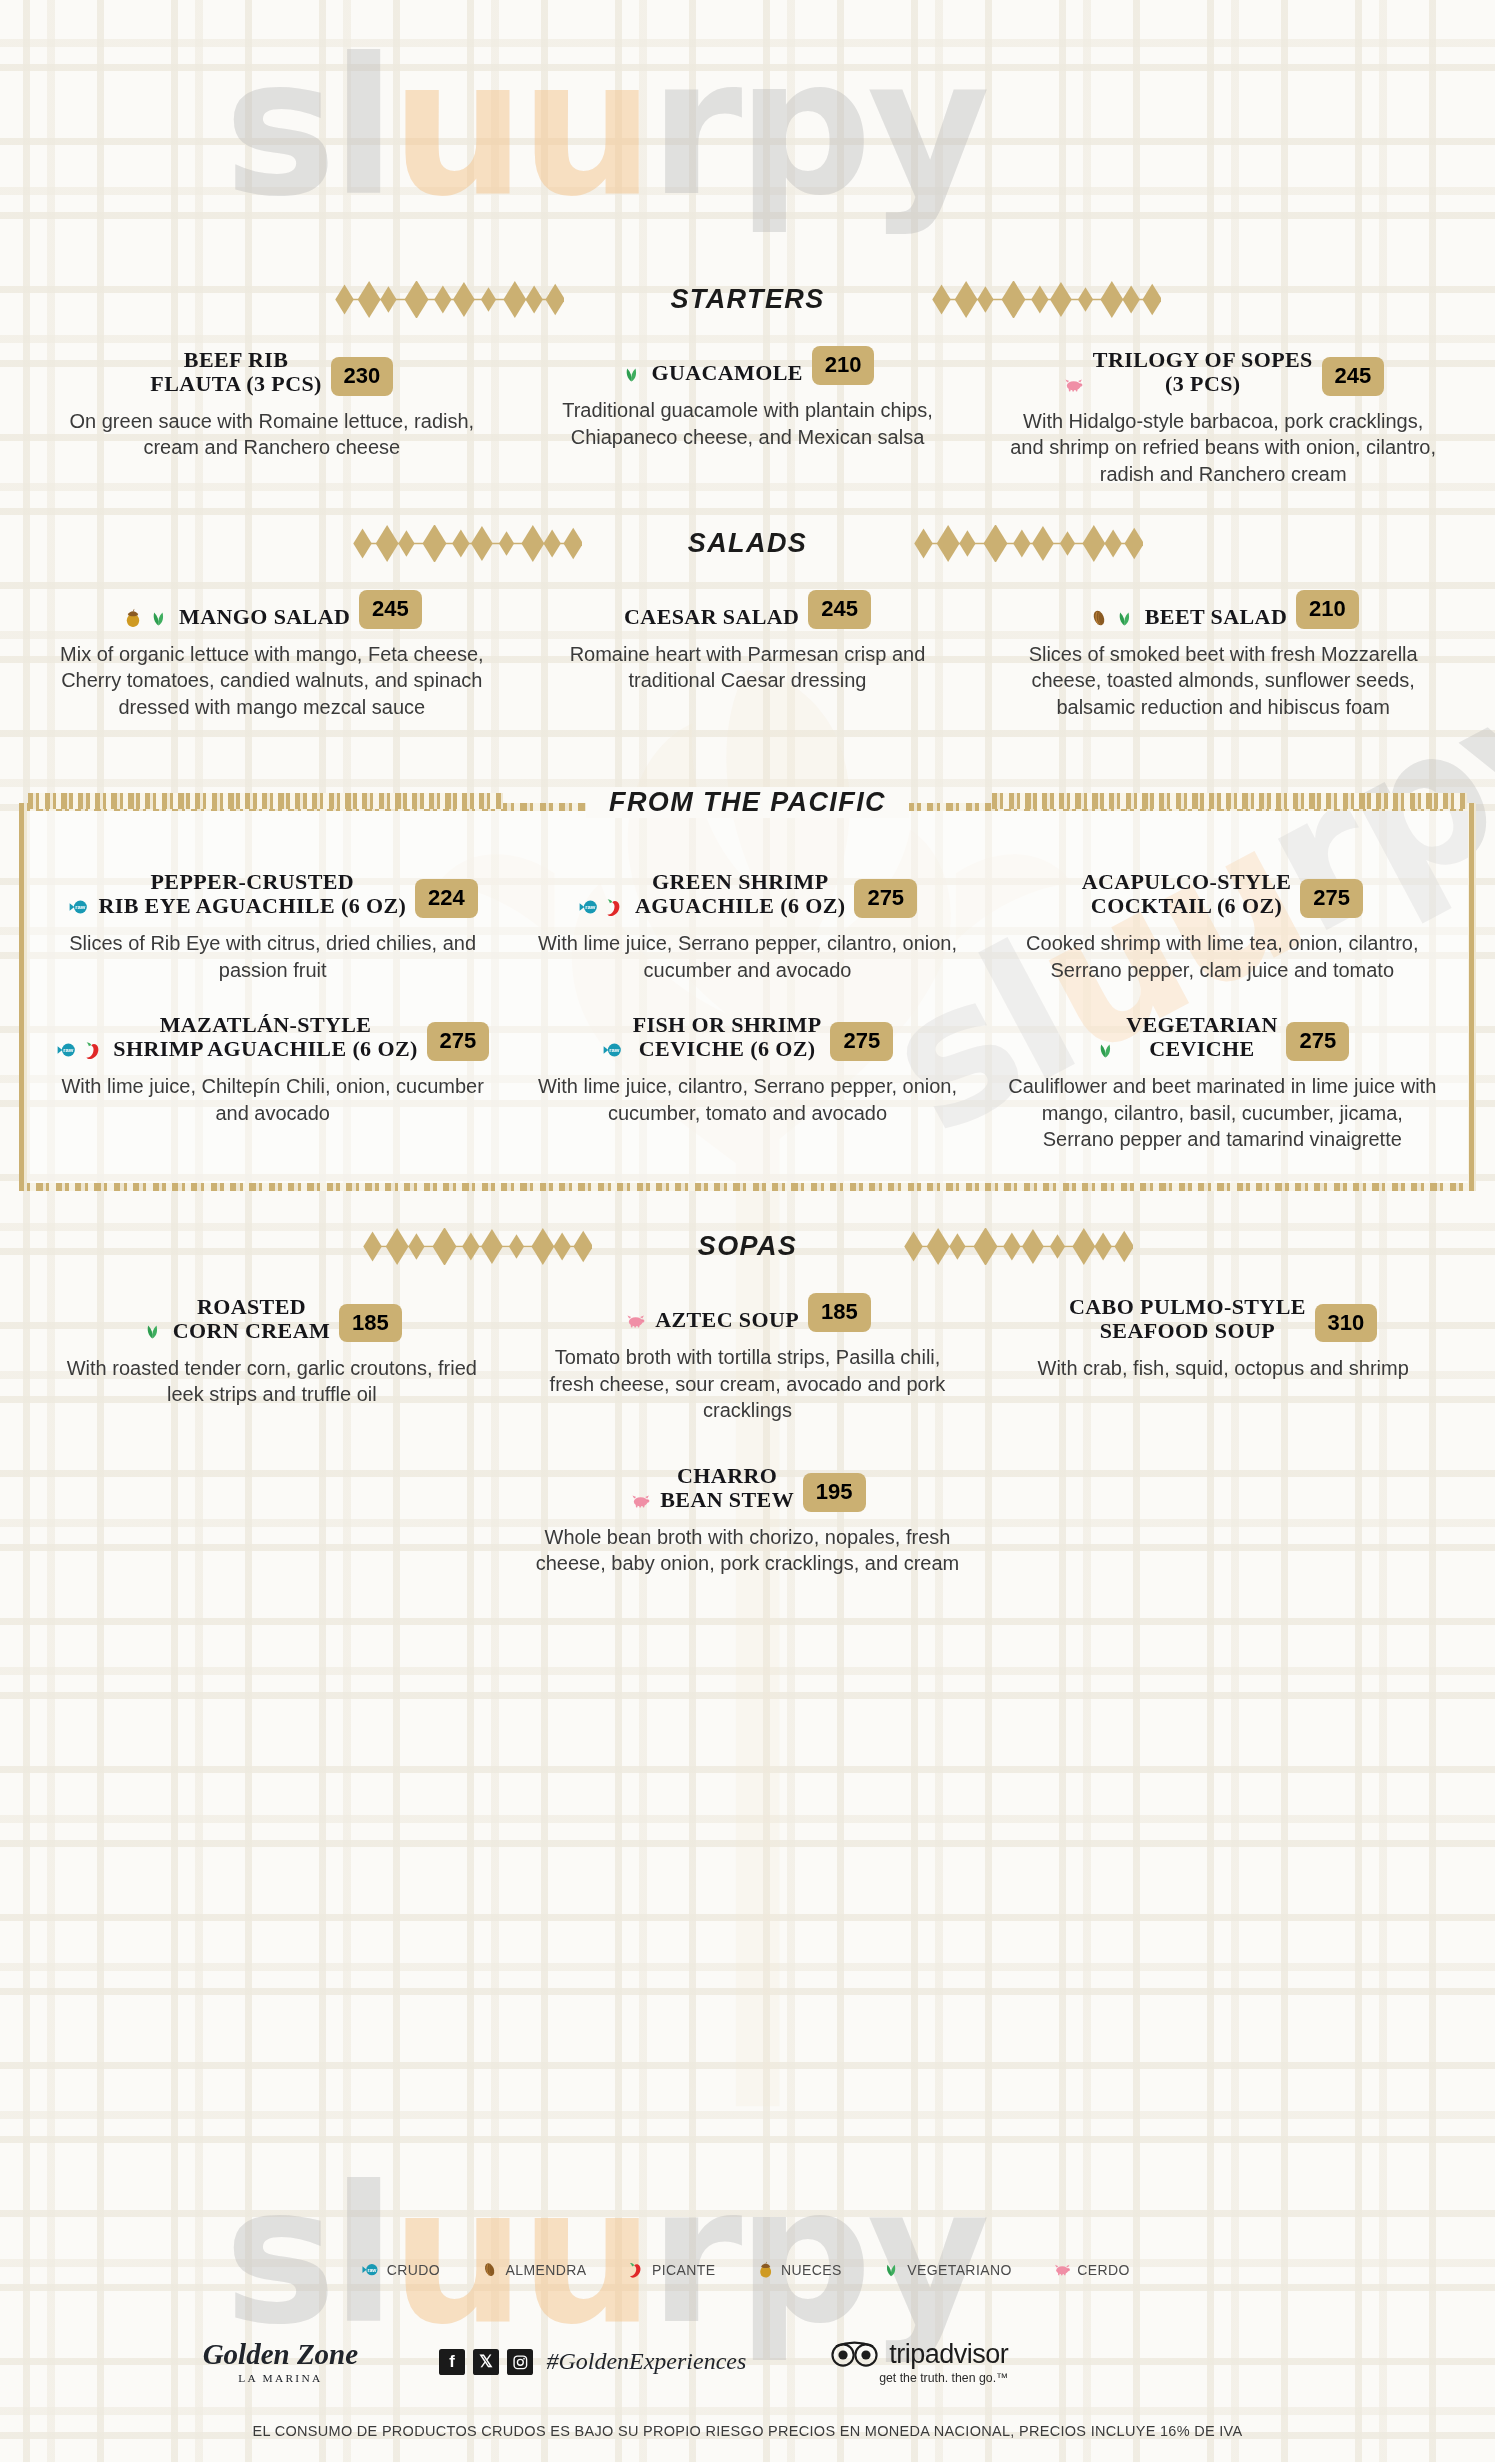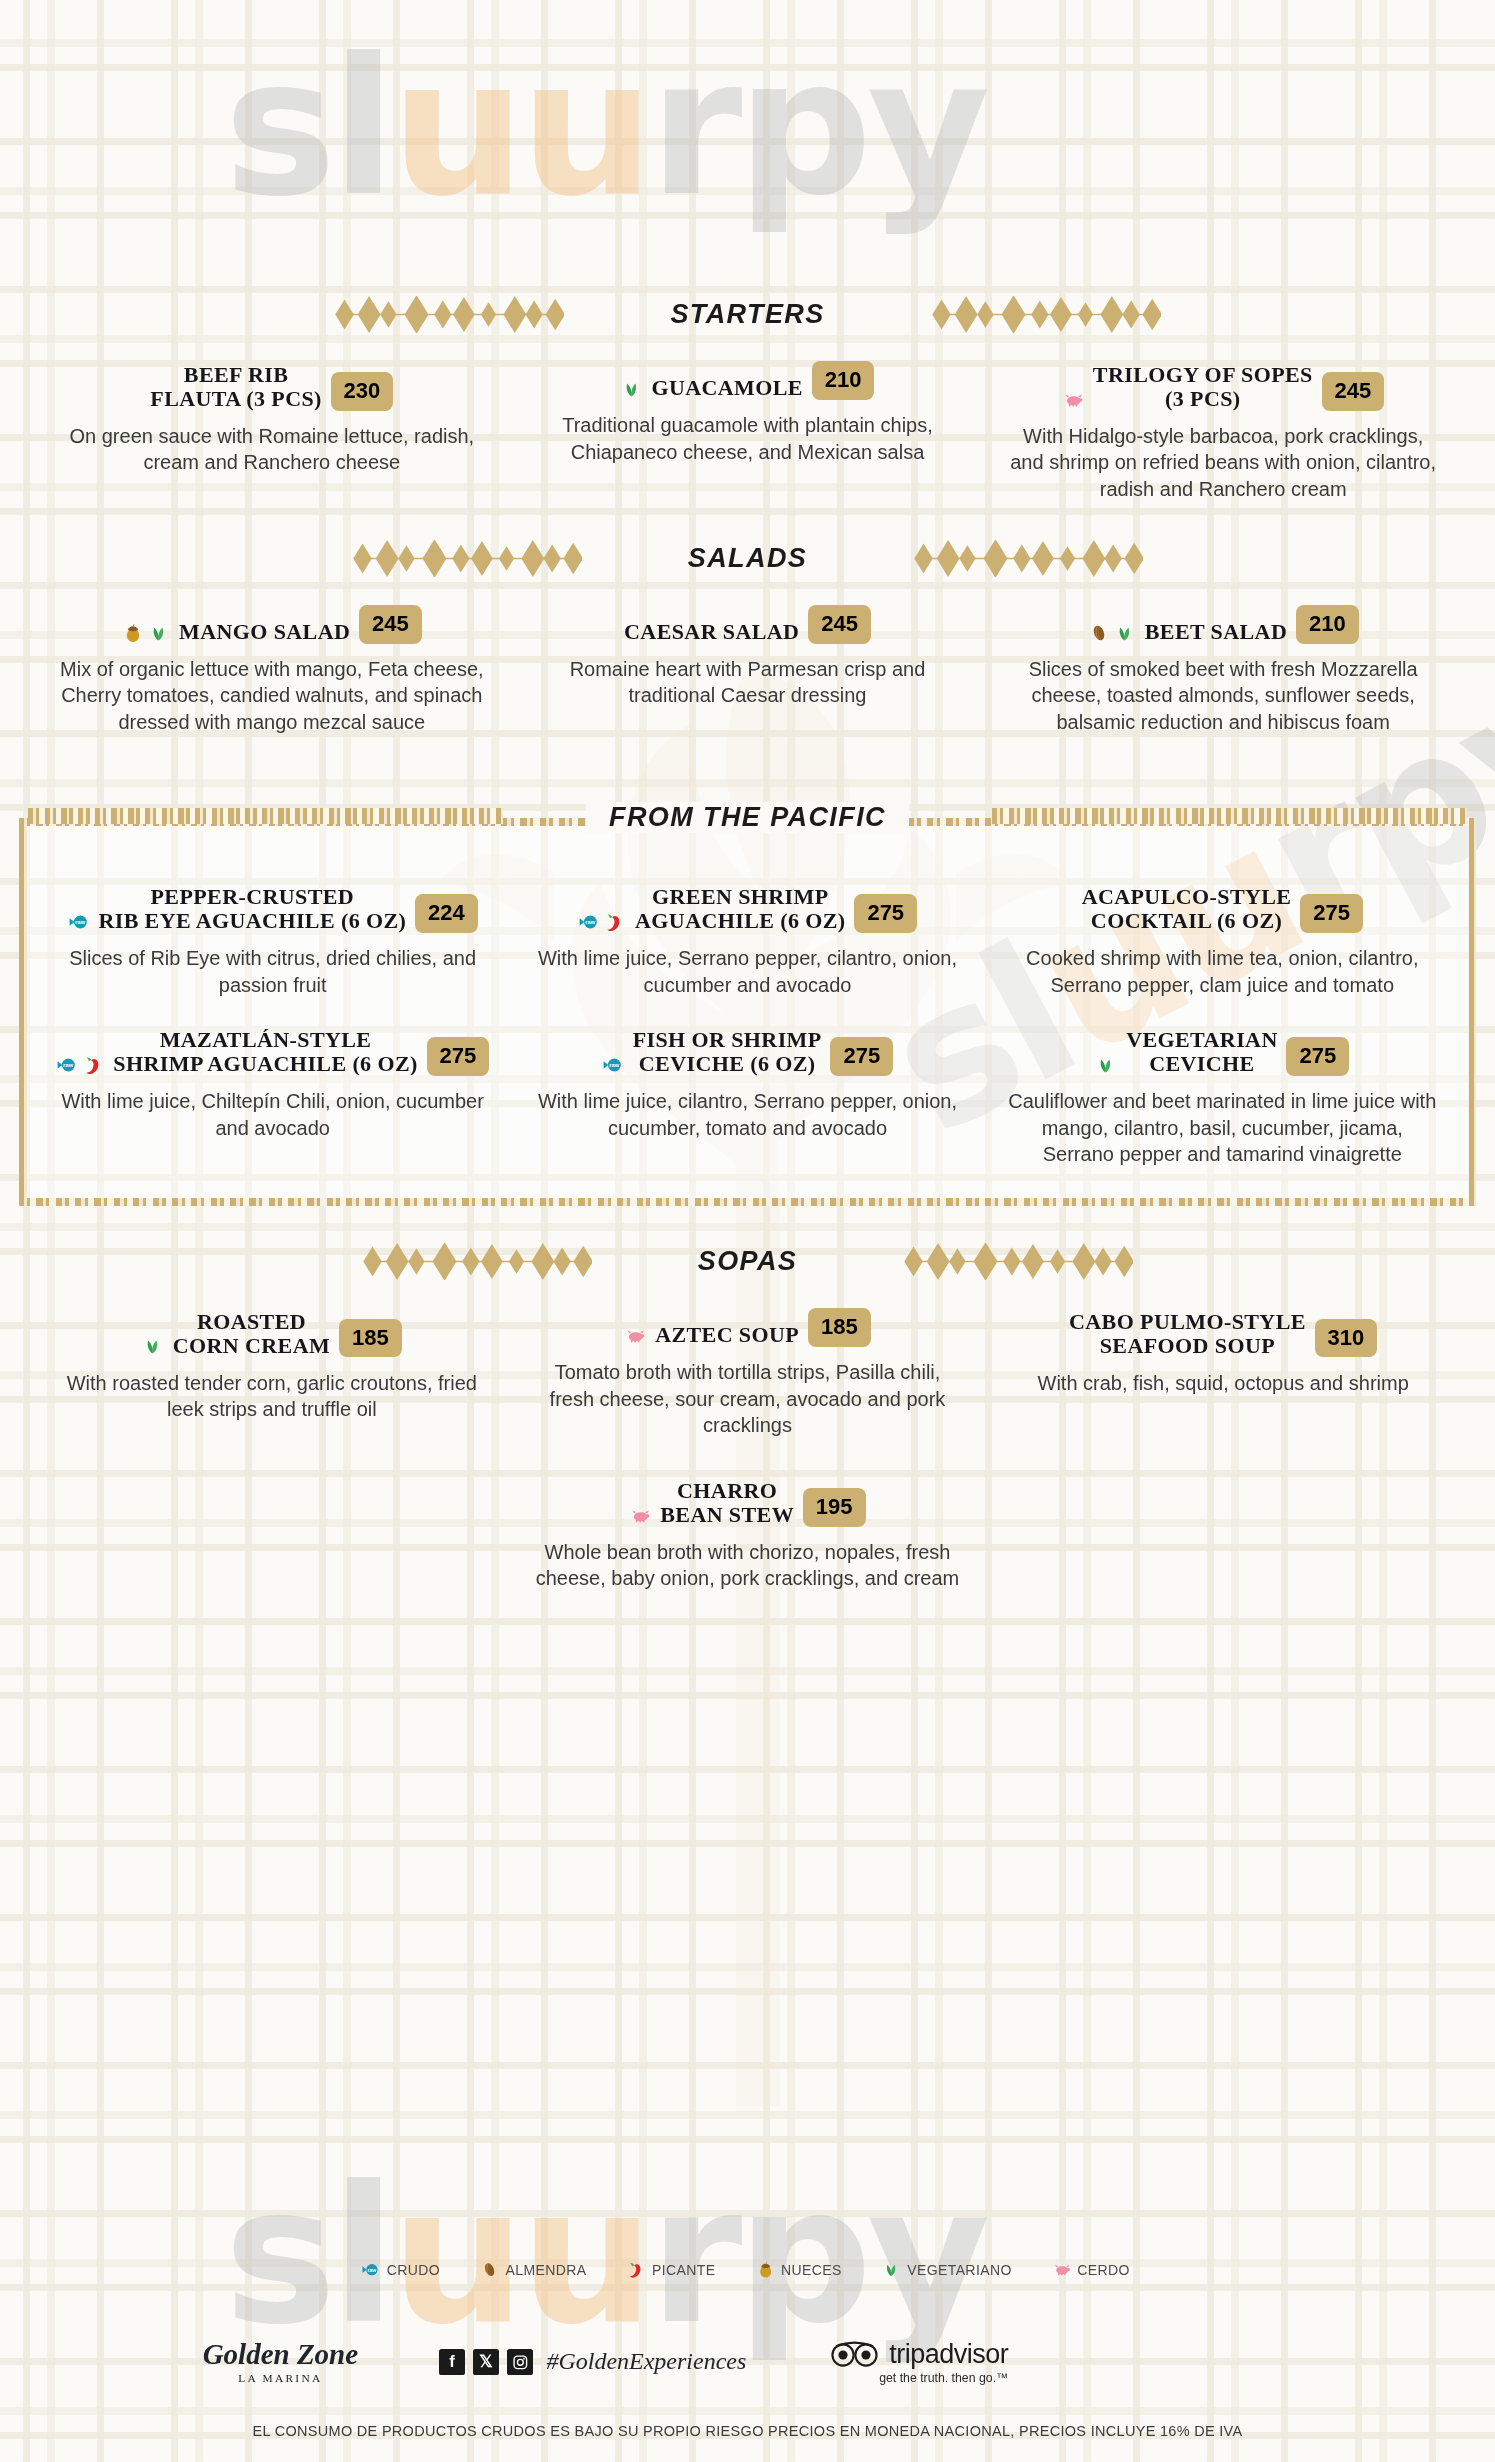--- a/index.html
+++ b/index.html
@@ -250,21 +250,21 @@
     <span class="wm-a">sl</span><span class="wm-b">uu</span><span class="wm-a">rpy</span>
   </div>
   <div class="watermark" id="wm-mid">
     <span class="wm-a">sl</span><span class="wm-b">uu</span><span class="wm-a">rpy</span>
   </div>
   <div class="watermark" id="wm-bot">
     <span class="wm-a">sl</span><span class="wm-b">uu</span><span class="wm-a">rpy</span>
   </div>
 
 
-  <div id="sections-root" style="position:absolute; left:0; top:289px; width:1495px;">
+  <div id="sections-root" style="position:absolute; left:0; top:274px; width:1495px;">
       <div style="padding: 0px 42px; margin-bottom: 30px;">
         <div class="section-head">
           <div class="diamond-rule rule-left">
             <svg viewBox="0 0 262 42" preserveAspectRatio="none">
               <line x1="4" y1="21" x2="258" y2="21" stroke="#cbb072" stroke-width="1.6"></line>
               <polygon points="12,4 22.54,21 12,38 1.4600000000000009,21" fill="#cbb072"></polygon>
               <polygon points="40,0 53.019999999999996,21 40,42 26.98,21" fill="#cbb072"></polygon>
               <polygon points="62,6 71.3,21 62,36 52.7,21" fill="#cbb072"></polygon>
               <polygon points="94,-1 107.64,21 94,43 80.36,21" fill="#cbb072"></polygon>
               <polygon points="124,5 133.92,21 124,37 114.08,21" fill="#cbb072"></polygon>

